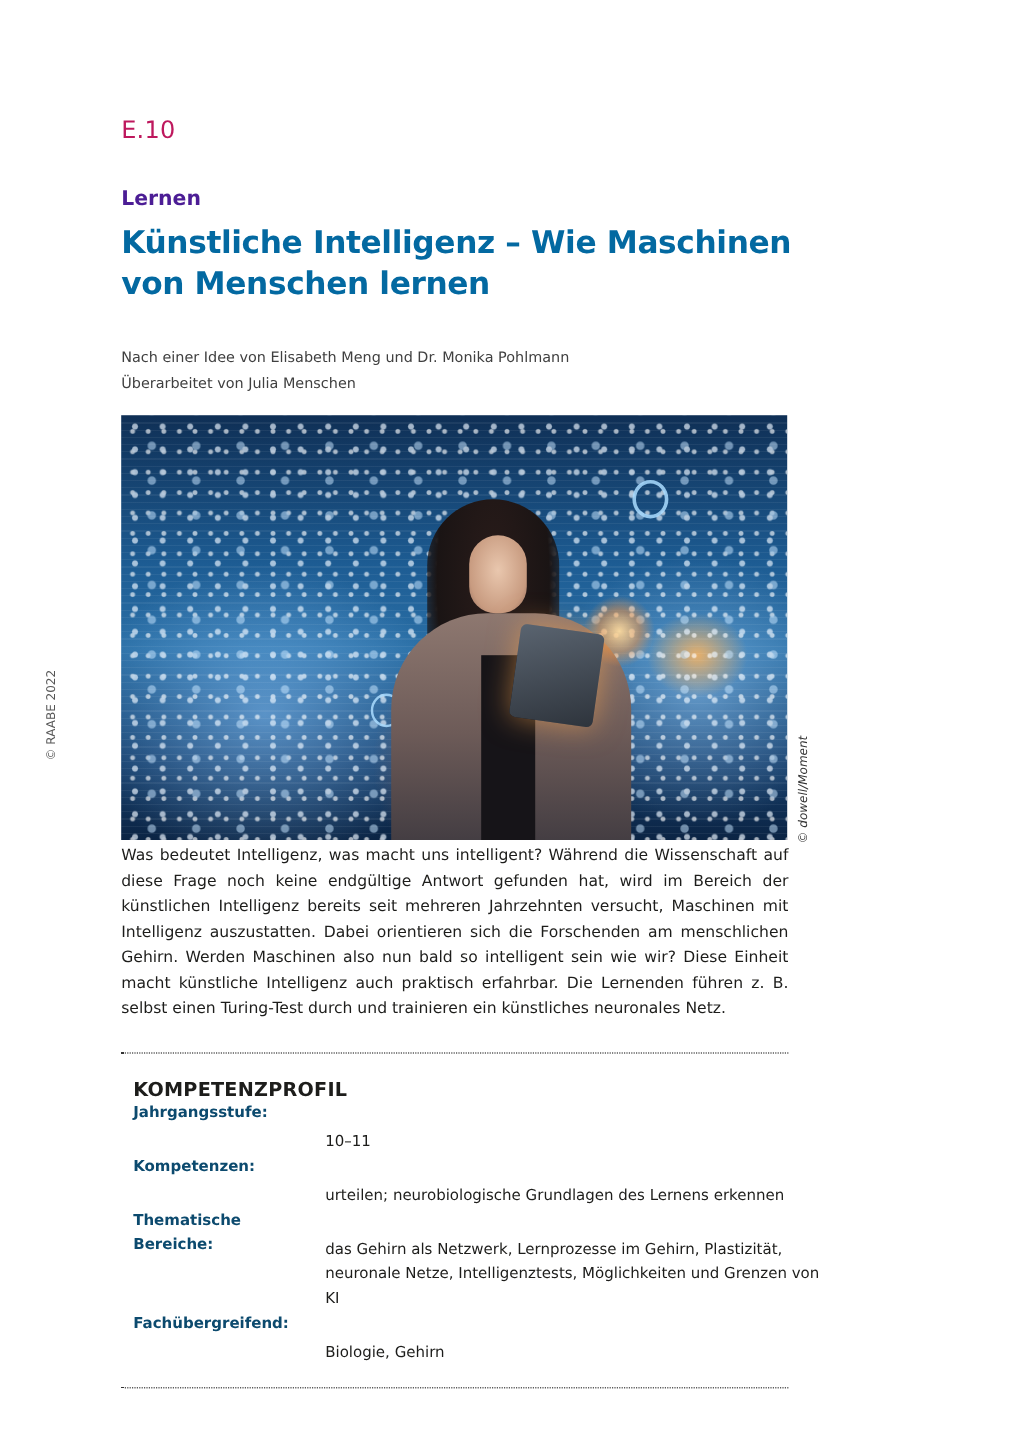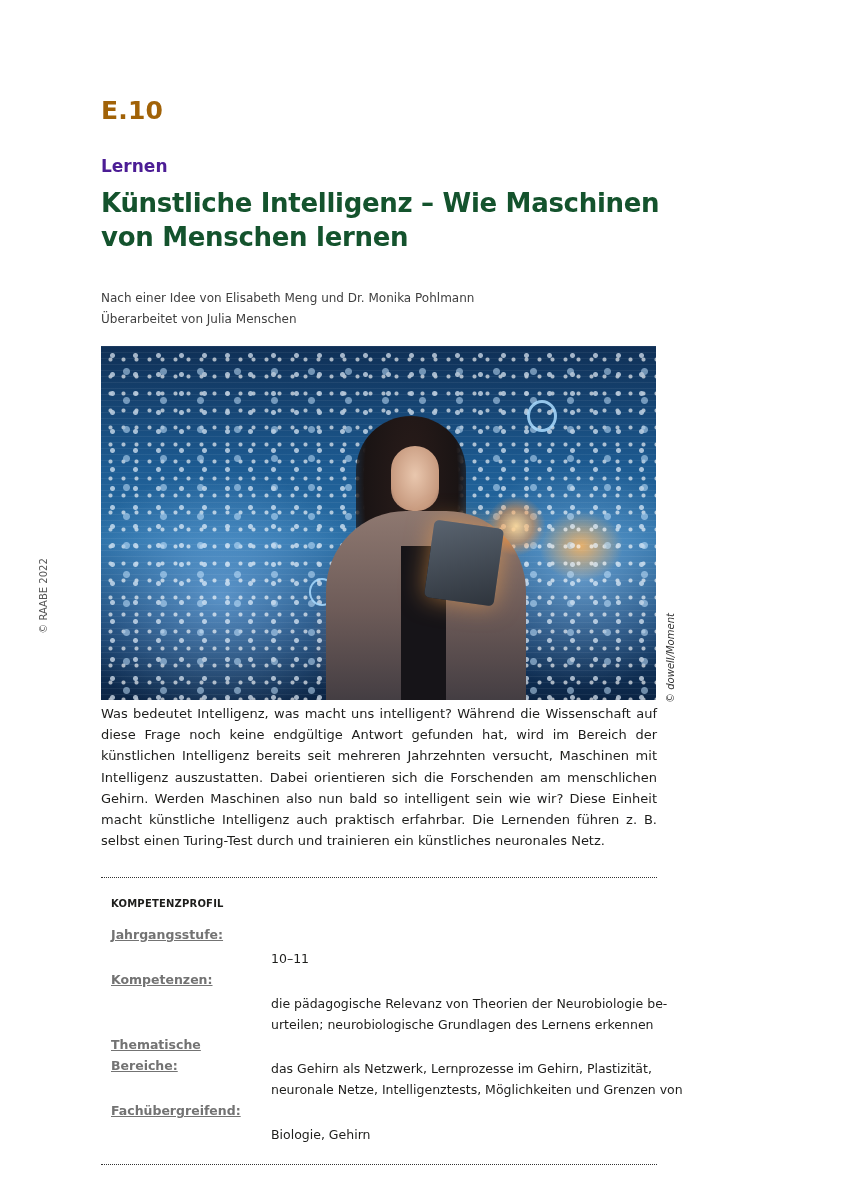--- a/index.html
+++ b/index.html
@@ -5,30 +5,30 @@
     * { margin: 0; padding: 0; box-sizing: border-box; }
     html, body {
       width: 848px; height: 1200px; background: #ffffff;
       font-family: "DejaVu Sans", "Liberation Sans", sans-serif;
       color: #1d1d1b; overflow: hidden;
     }
     .page { position: relative; width: 848px; height: 1200px; }
 
     .unit-code {
       position: absolute; left: 101px; top: 96px;
-      font-size: 25px; font-weight: bold; color: #a16207;
+      font-size: 20px; font-weight: normal; color: #be185d;
       letter-spacing: 0.2px;
     }
     .category {
       position: absolute; left: 101px; top: 156px;
       font-size: 17px; font-weight: bold; color: #4c1d95;
     }
     .title {
       position: absolute; left: 101px; top: 186px; width: 560px;
-      font-size: 26px; font-weight: bold; line-height: 34px; color: #14532d;
+      font-size: 26px; font-weight: bold; line-height: 34px; color: #0369a1;
       letter-spacing: -0.3px;
     }
     .credits {
       position: absolute; left: 101px; top: 288px;
       font-size: 12px; line-height: 21px; color: #404040;
     }
     .credits div { white-space: nowrap; }
 
     .side-copyright {
       position: absolute; left: 36px; top: 596px;
@@ -108,25 +108,24 @@
       text-align: justify;
     }
 
     .profile {
       position: absolute; left: 101px; top: 877px; width: 556px;
       border-top: 1.5px dotted #333333;
       border-bottom: 1.5px dotted #333333;
       padding: 20px 10px 18px 10px;
     }
     .profile-heading {
-      font-size: 10px; font-weight: bold; color: #1d1d1b; letter-spacing: 0.2px;
-      margin-bottom: 16px;
+      font-size: 16px; font-weight: bold; color: #1d1d1b; letter-spacing: 0.2px;
     }
     .profile-row { display: flex; font-size: 12.5px; line-height: 20.8px; }
-    .profile-label { width: 160px; flex: 0 0 160px; font-weight: bold; color: #737373; text-decoration: underline; }
+    .profile-label { width: 160px; flex: 0 0 160px; font-weight: bold; color: #0c4a6e; }
     .profile-value { flex: 1; color: #1d1d1b; margin-top: 24px; }
     .profile-value div { white-space: nowrap; }
   </style>
 </head>
 <body>
 
 <div class="page">
 
   <div class="unit-code">E.10</div>
   <div class="category">Lernen</div>
@@ -161,30 +160,30 @@
     <div class="profile-row">
       <div class="profile-label">Jahrgangsstufe:</div>
       <div class="profile-value">
         <div>10–11</div>
       </div>
     </div>
 
     <div class="profile-row">
       <div class="profile-label">Kompetenzen:</div>
       <div class="profile-value">
-        <div>die pädagogische Relevanz von Theorien der Neurobiologie be-</div>
         <div>urteilen; neurobiologische Grundlagen des Lernens erkennen</div>
       </div>
     </div>
 
     <div class="profile-row">
       <div class="profile-label">Thematische Bereiche:</div>
       <div class="profile-value">
         <div>das Gehirn als Netzwerk, Lernprozesse im Gehirn, Plastizität,</div>
         <div>neuronale Netze, Intelligenztests, Möglichkeiten und Grenzen von</div>
+        <div>KI</div>
       </div>
     </div>
 
     <div class="profile-row">
       <div class="profile-label">Fachübergreifend:</div>
       <div class="profile-value">
         <div>Biologie, Gehirn</div>
       </div>
     </div>
   </section>

